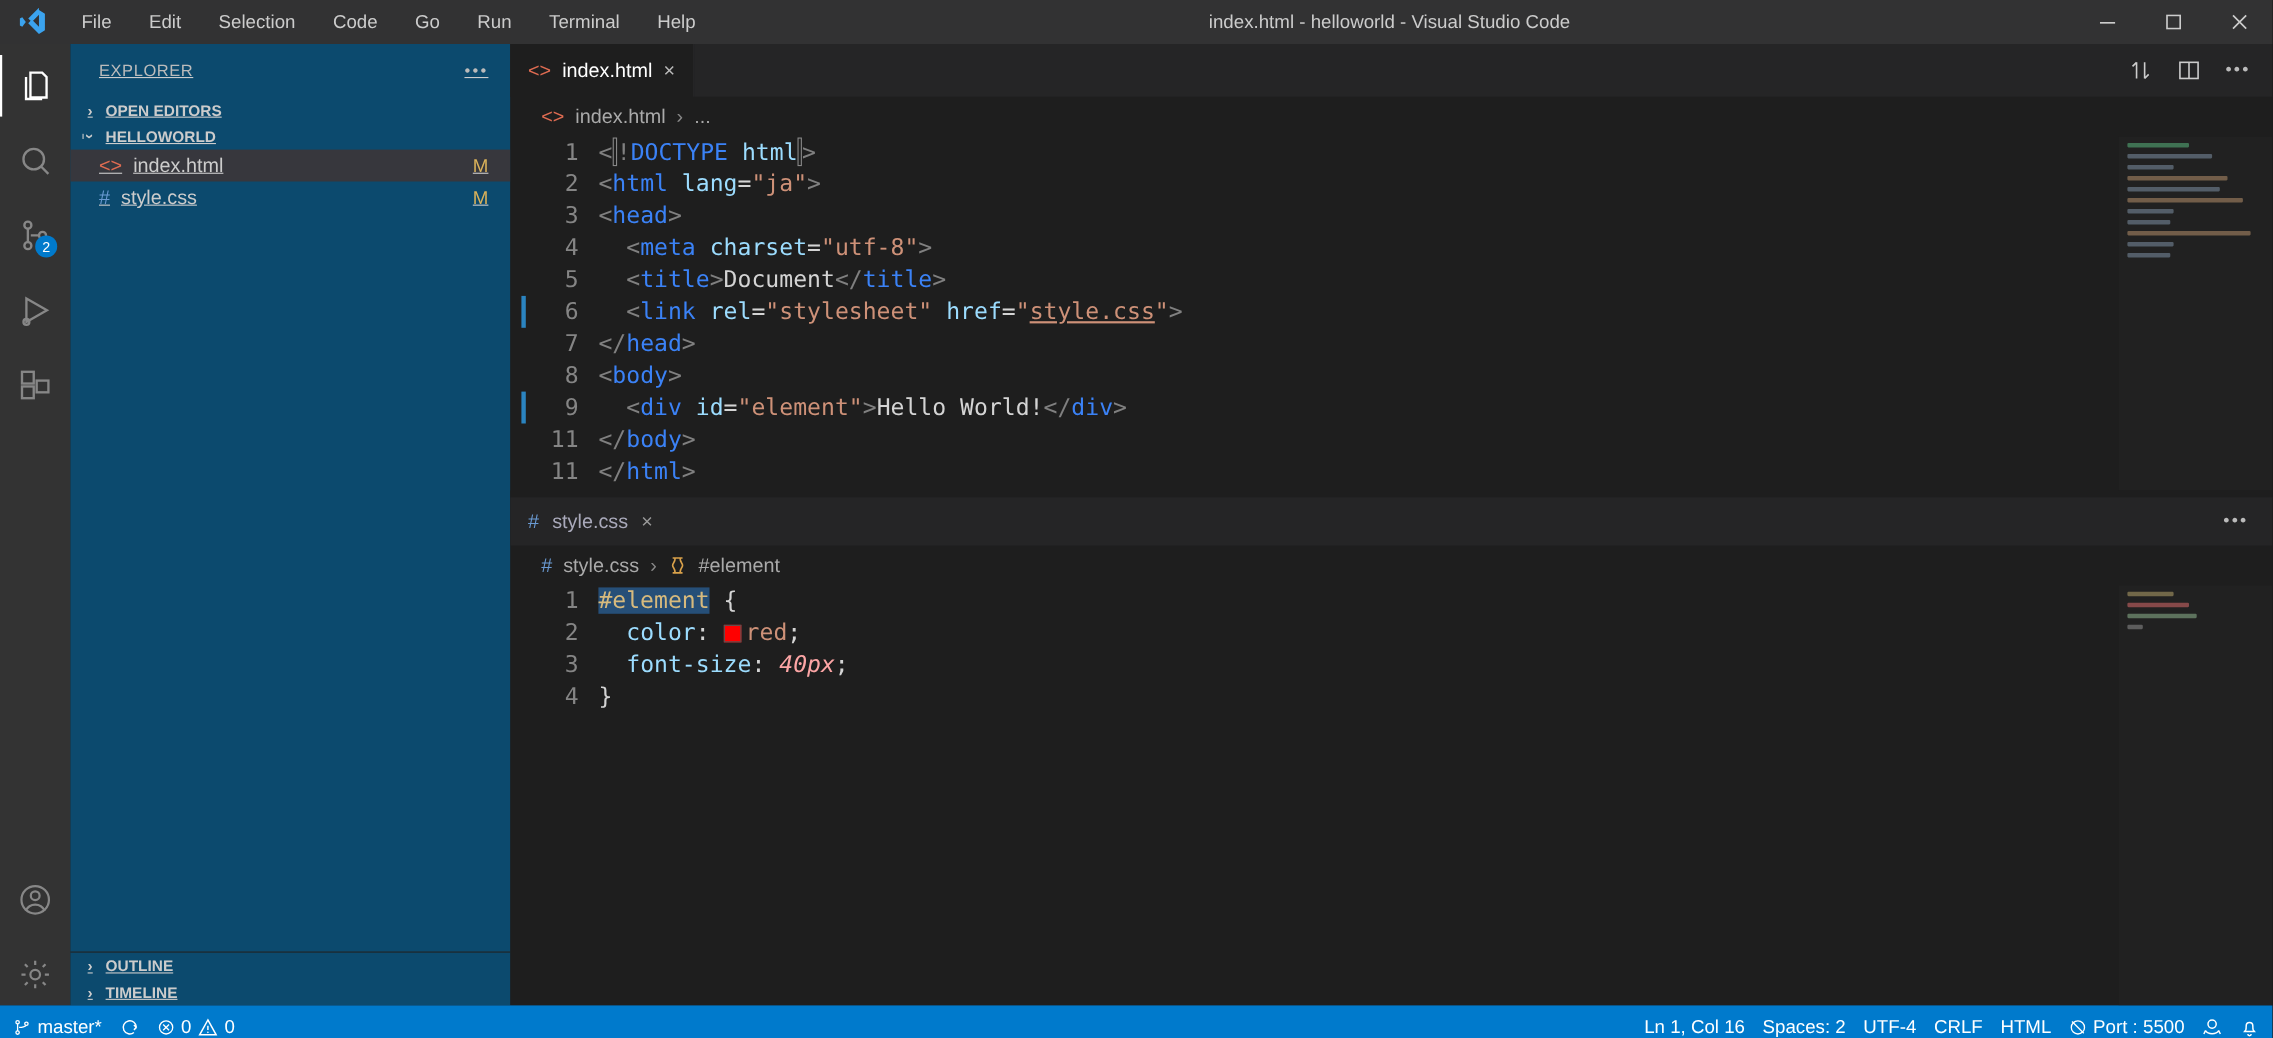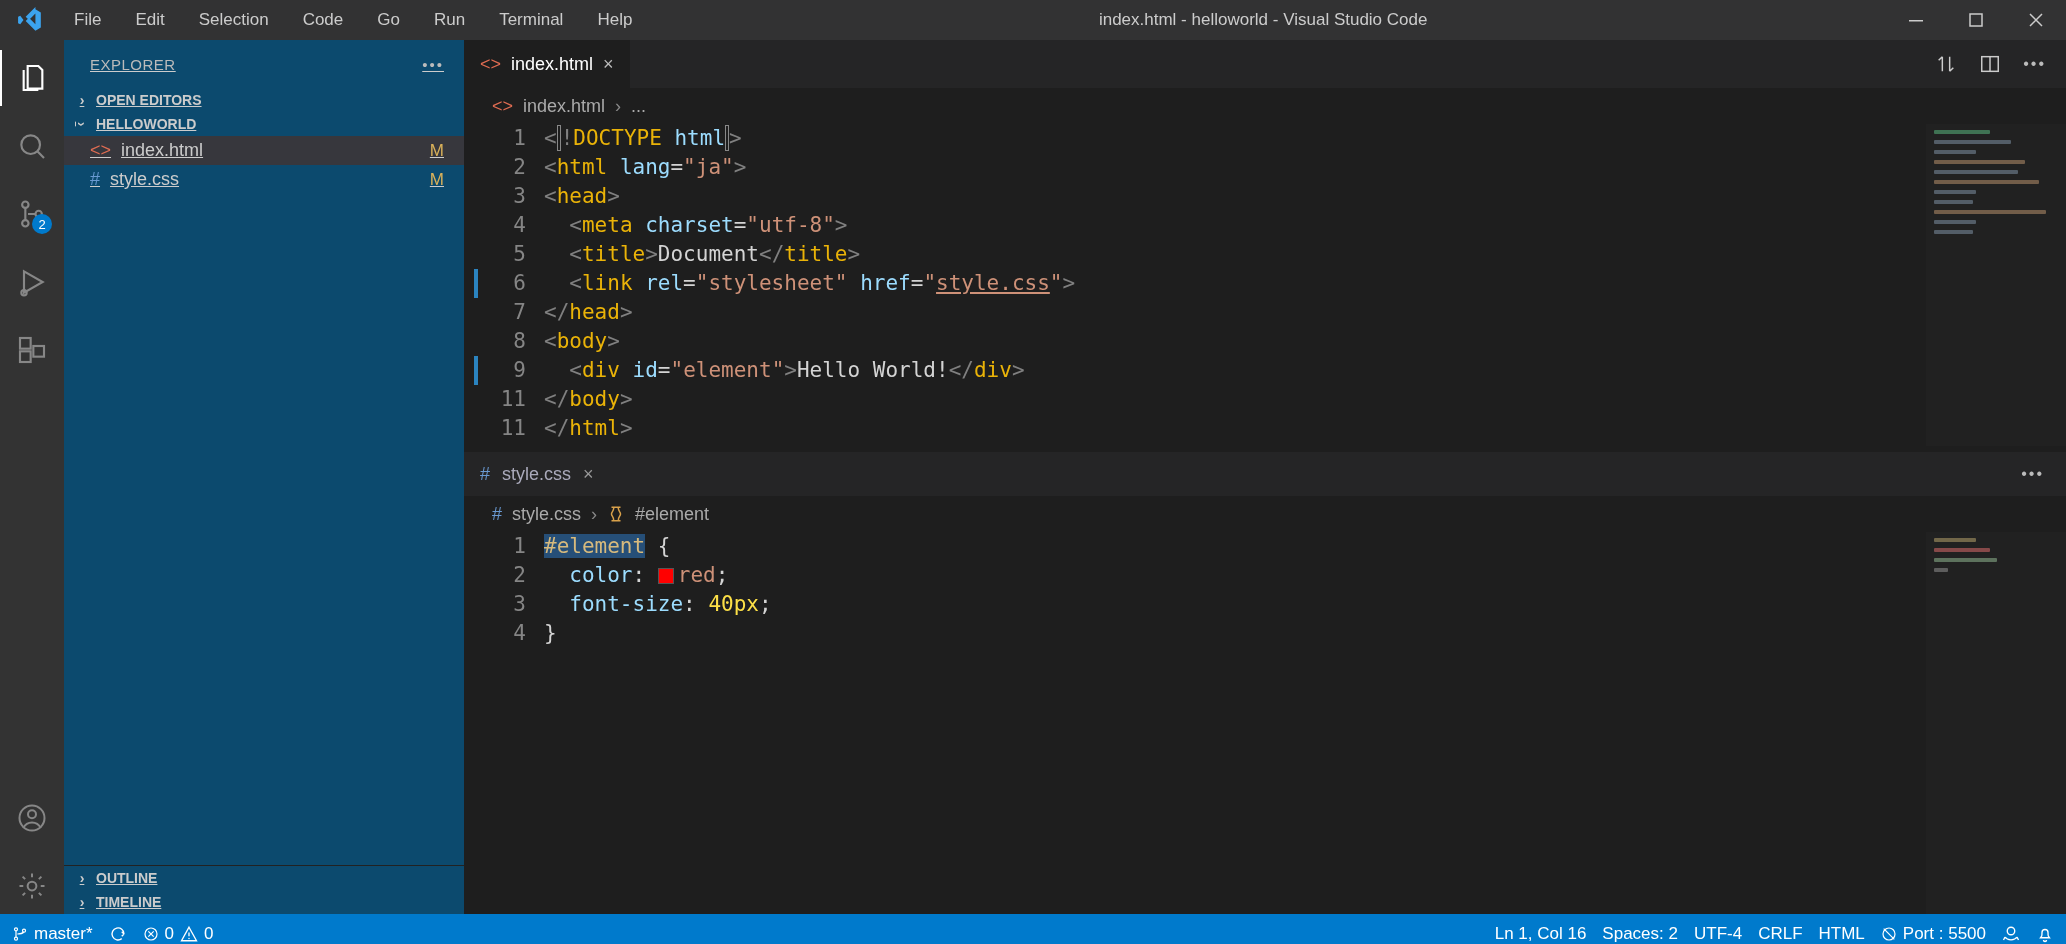--- a/index.html
+++ b/index.html
@@ -56,26 +56,26 @@
   .code-area { position:relative; flex:1; display:flex; font-family: Consolas, monospace; font-size:21px; line-height:29px; overflow:hidden; }
   .gutter-mod { width: 24px; }
   .gutter-mod .mark { width:4px; height:29px; background:#2b84c0; margin-left:10px; }
   .lines-no { width: 56px; text-align:right; color:#858585; padding-right:18px; }
   .code { flex:1; white-space:pre; color:#d4d4d4; }
   .minimap { position:absolute; top:0; right:0; width:140px; height:100%; background:#232323; opacity:.6; }
   .minimap .blob { margin:6px 8px; height:4px; border-radius:1px; }
 
   
   .p-gray  { color:#808080; }
-  .p-blue  { color:#eab308; }
+  .p-blue  { color:#3b82f6; }
   .p-attr  { color:#9cdcfe; }
   .p-str   { color:#ce9178; }
   .p-text  { color:#d4d4d4; }
   .p-sel   { color:#d7ba7d; }
-  .p-num   { color:#fde047; }
+  .p-num   { color:#fca5a5;font-style:italic; }
   .p-link  { color:#ce9178; text-decoration: underline; }
   .boxsel  { border:1px solid #888; padding:0 1px; }
   .csel    { background:#264f78; }
   .colorbox{ display:inline-block; width:16px; height:16px; background:red; border:1px solid #555; vertical-align:-2px; margin-right:4px;}
 
   .splitter { height: 6px; background:#1e1e1e; }
 
   
   .panel-tab2 { height:44px; background:#252526; display:flex; align-items:center; }
   .panel-tab2 .tab2 { display:flex; align-items:center; gap:12px; padding:0 16px; font-size:18px; color:#aab; }

